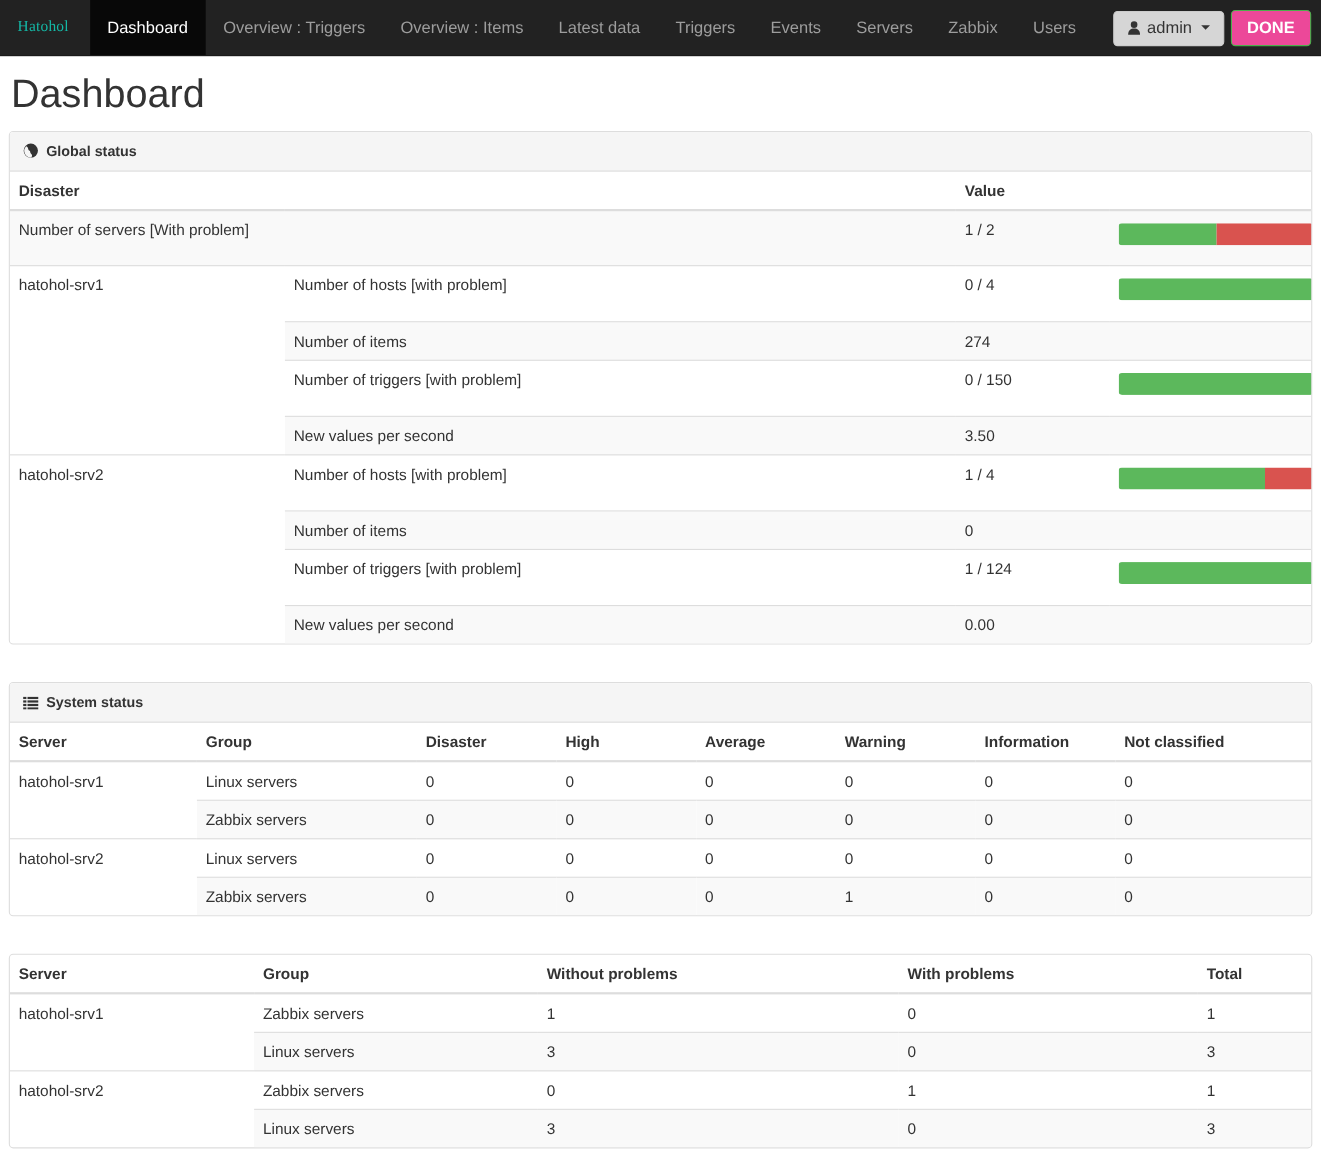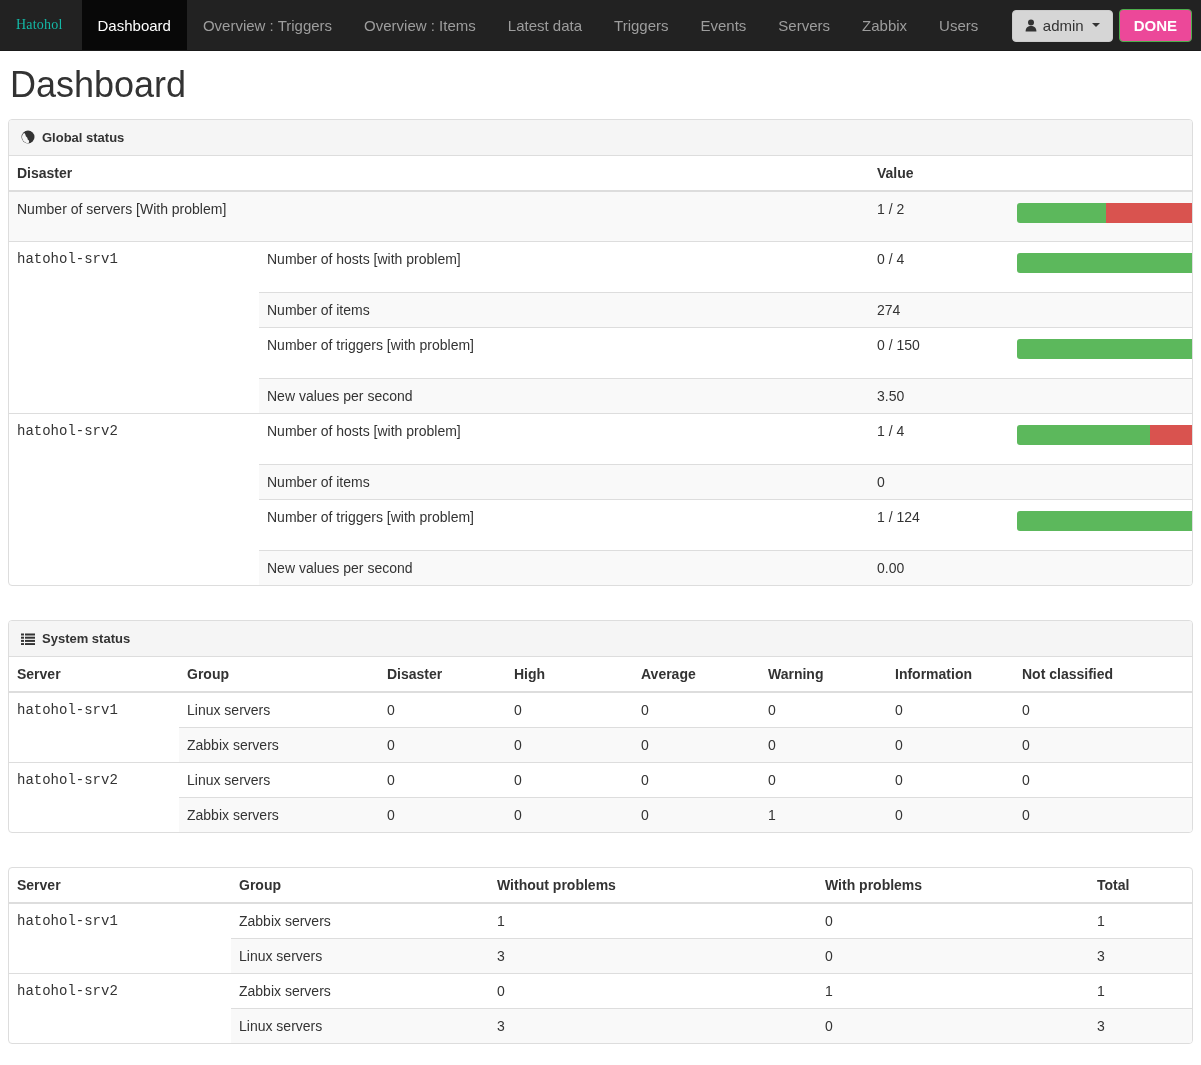--- a/index.html
+++ b/index.html
@@ -161,21 +161,21 @@
   .ss-col-num    { width: 127px; }
   .ss-col-last   { width: auto; }
 
   
   .hs-col-server { width: 222px; }
   .hs-col-group  { width: 258px; }
   .hs-col-n1     { width: 328px; }
   .hs-col-n2     { width: 272px; }
   .hs-col-n3     { width: auto; }
 
-  .rowspan-cell { border-top: 1px solid #dddddd; background: transparent !important; font-family: Liberation Mono, monospace; }
+  .rowspan-cell { border-top: 1px solid #dddddd; background: transparent !important; }
 </style>
 </head>
 <body>
 
 <div class="navbar">
   <a class="brand">Hatohol</a>
   <div class="nav-items" id="nav-items">
       <a class="nav-item active">Dashboard</a>
       <a class="nav-item">Overview : Triggers</a>
       <a class="nav-item">Overview : Items</a>

